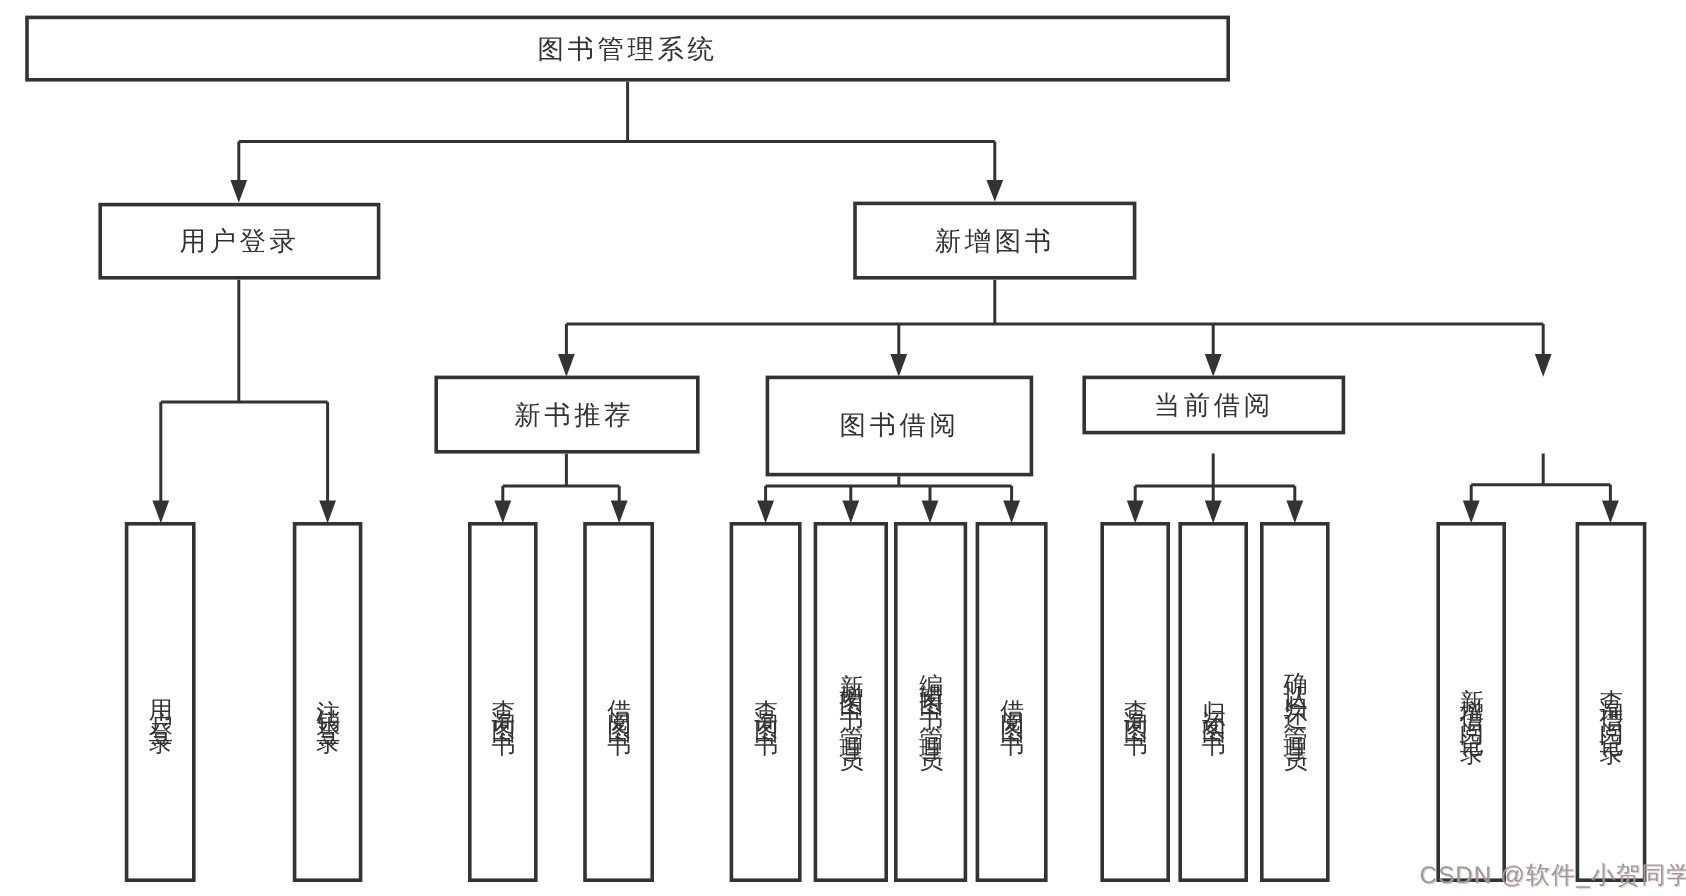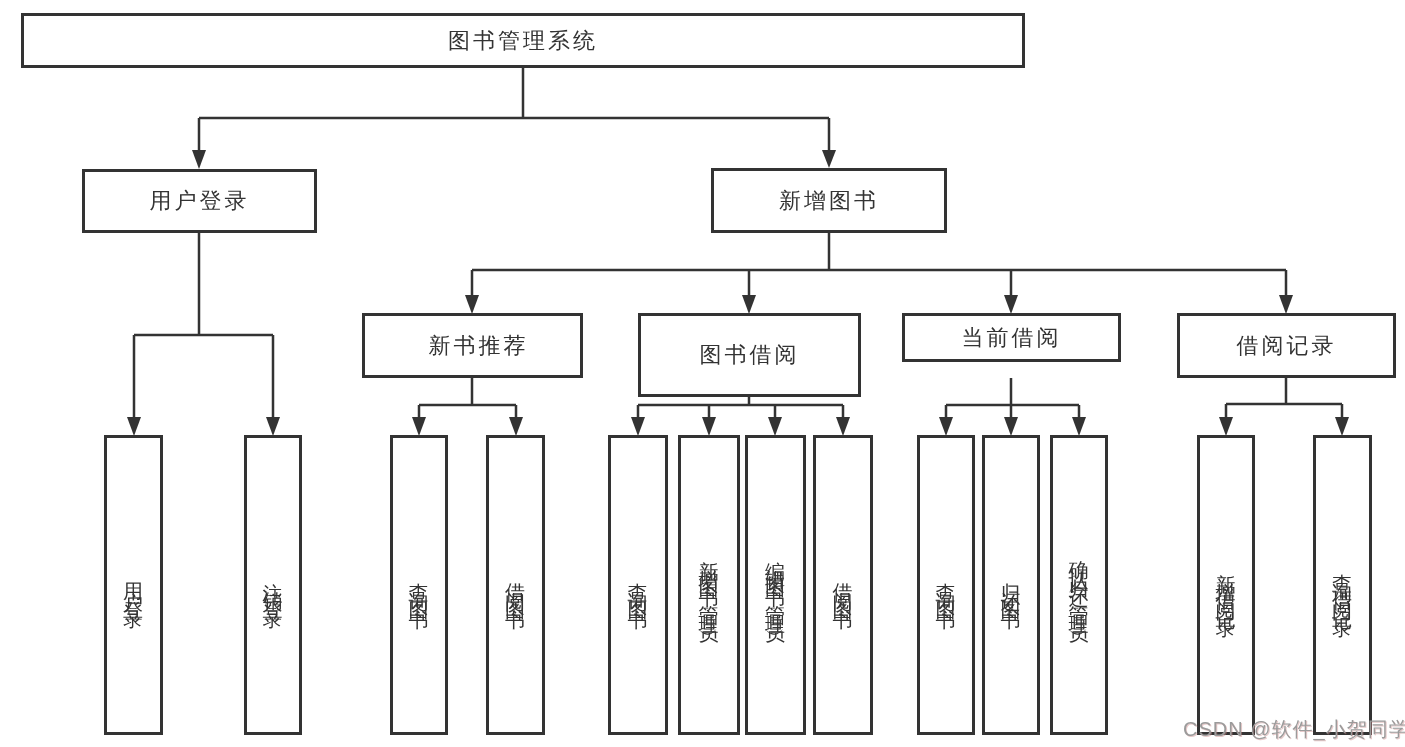--- a/index.html
+++ b/index.html
@@ -104,23 +104,20 @@
 
   <div class="box" style="left:362px; top:313px; width:221px; height:65px;padding-left:12px;">
     <span class="hlbl">新书推荐</span>
   </div>
   <div class="box" style="left:638px; top:313px; width:223px; height:84px;">
     <span class="hlbl">图书借阅</span>
   </div>
   <div class="box" style="left:902px; top:313px; width:219px; height:49px;">
     <span class="hlbl">当前借阅</span>
   </div>
-  <div class="box" style="left:1177px; top:313px; width:219px; height:65px;">
-    <span class="hlbl">借阅记录</span>
-  </div>
 
   <div class="box" style="left:104px; top:435px; width:59px; height:300px;">
     <span class="vlbl">用户登录</span>
   </div>
   <div class="box" style="left:244px; top:435px; width:58px; height:300px;">
     <span class="vlbl">注销登录</span>
   </div>
 
   <div class="box" style="left:390px; top:435px; width:58px; height:300px;">
     <span class="vlbl">查询图书</span>

